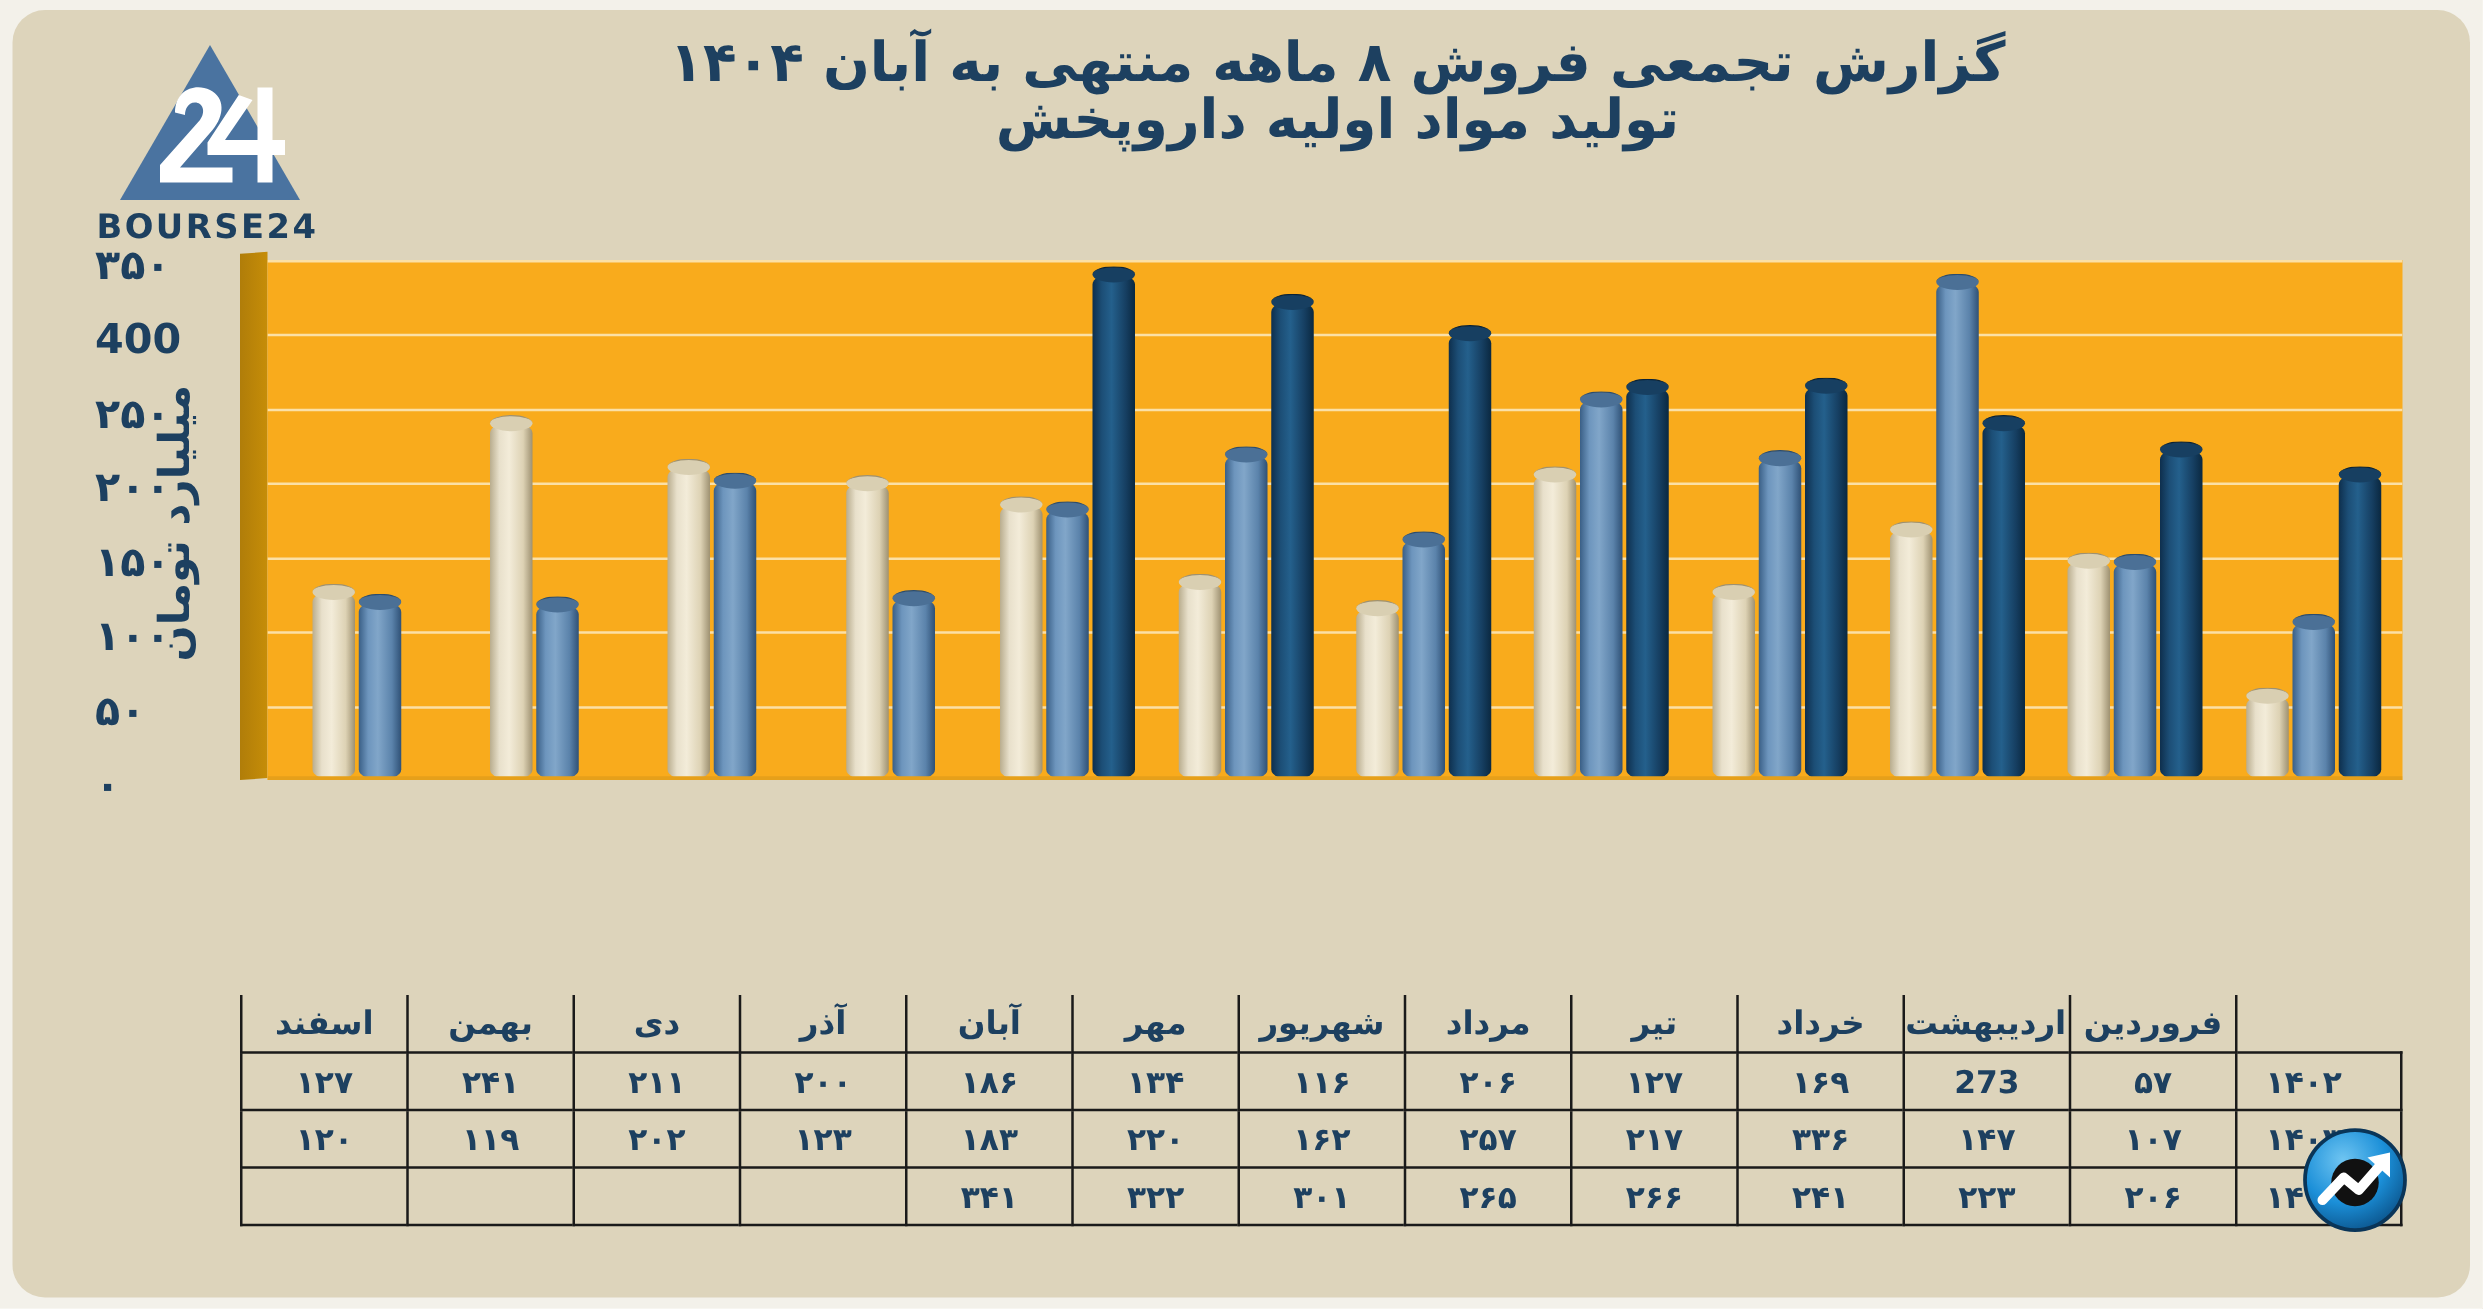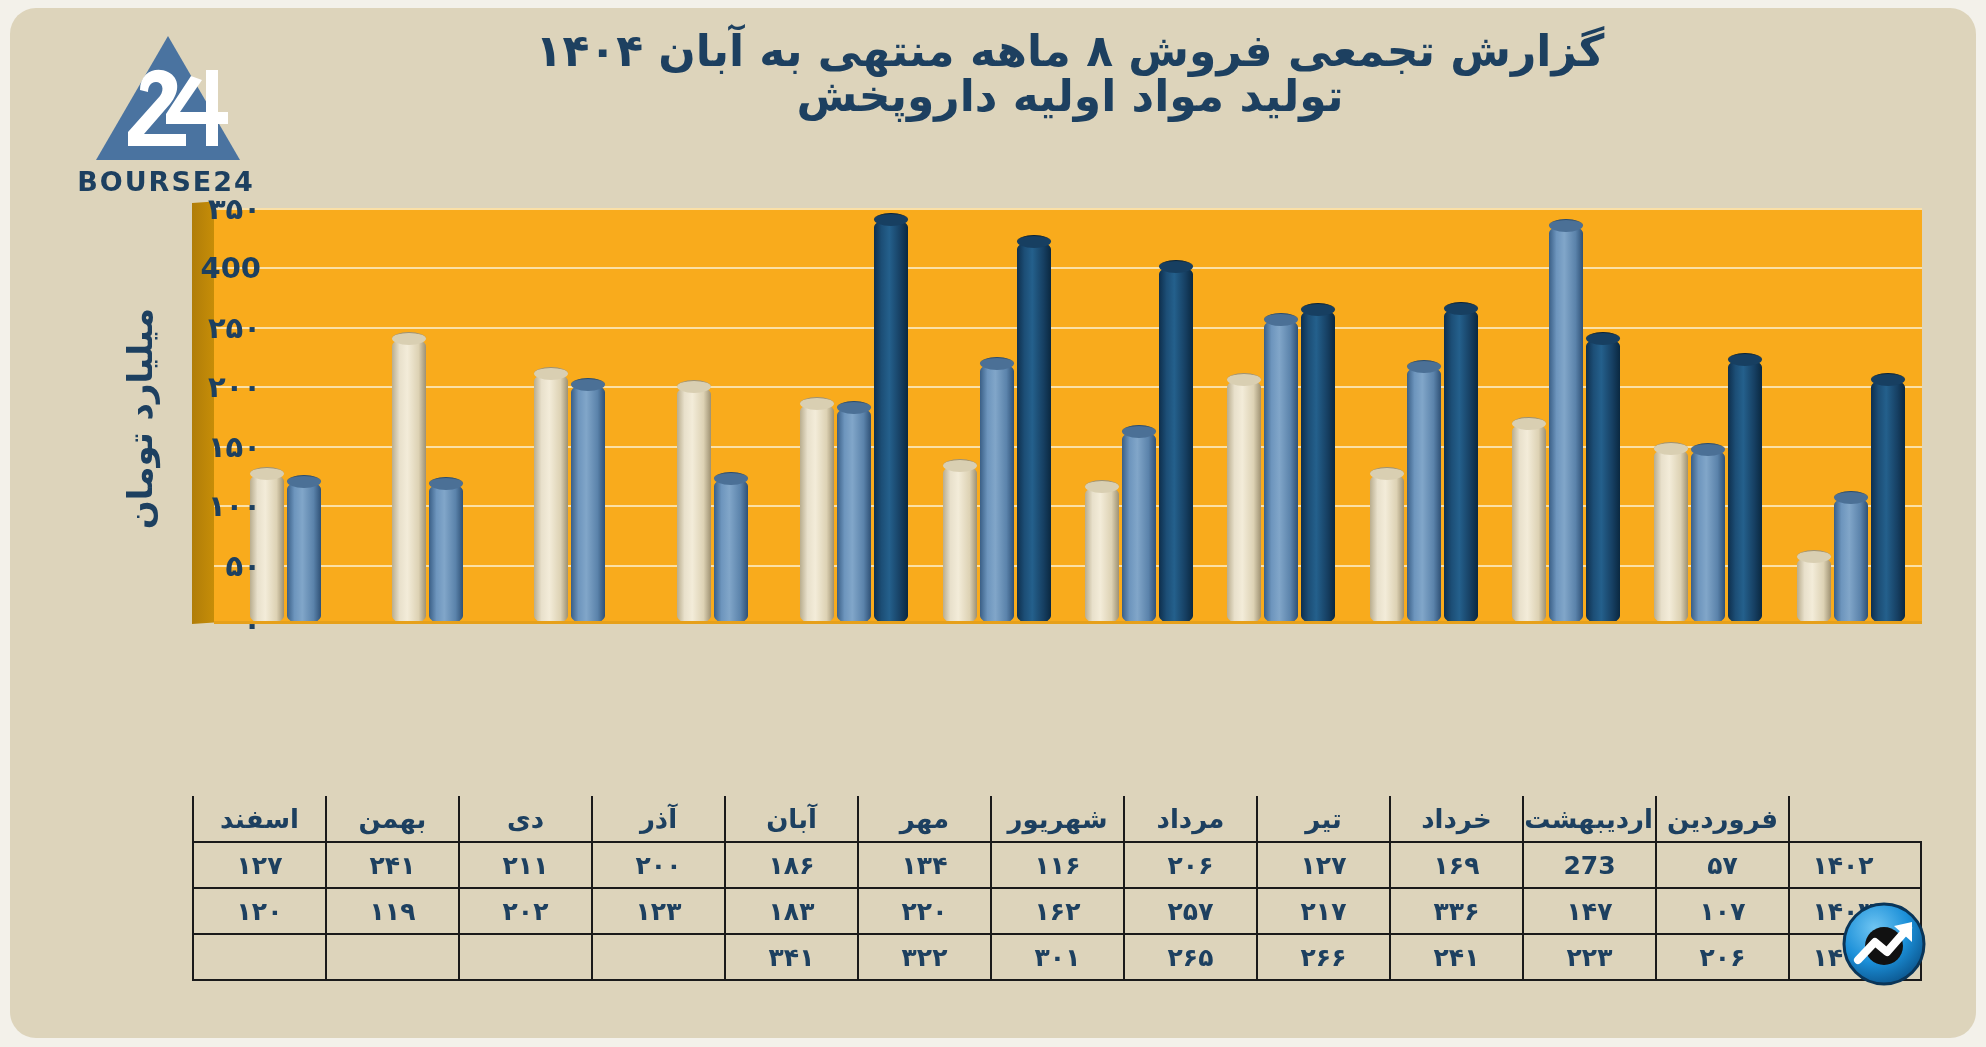--- a/index.html
+++ b/index.html
@@ -85,25 +85,25 @@
     height: 2px; background: #fbe0a6;
   }
   .axis-baseline {
     position: absolute; left: 0; bottom: 0;
     width: 100%; height: 3px; background: #e6a01a;
   }
 
   
   .ytick {
     position: absolute;
-    right: 1661px;
+    right: 1756px;
     width: 90px;
-    text-align: right;
+    text-align: left;
     color: #1d4060;
-    font-size: 29px;
+    font-size: 33px;
     font-weight: bold;
     direction: rtl;
     transform: translateY(-16px);
   }
   .yaxis-title {
     position: absolute;
     left: 110px; top: 300px;
     color: #1d4060;
     font-size: 34px;
     font-weight: bold;

